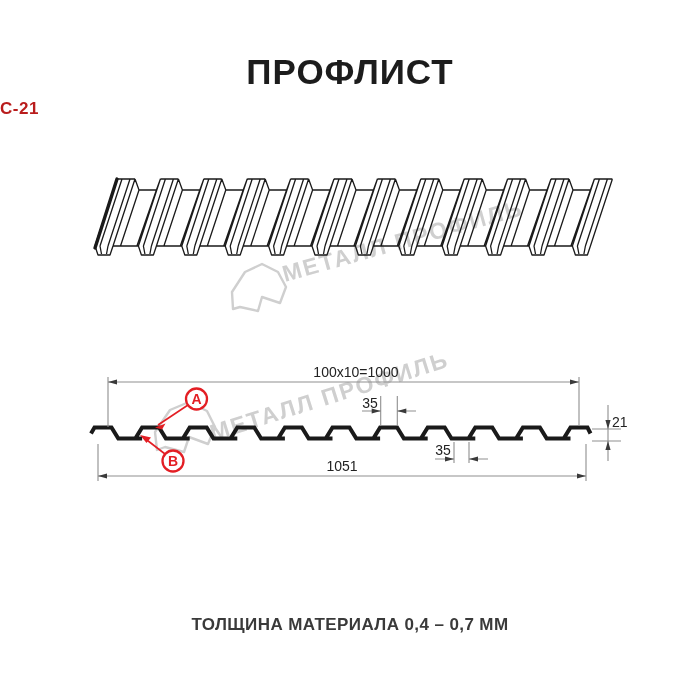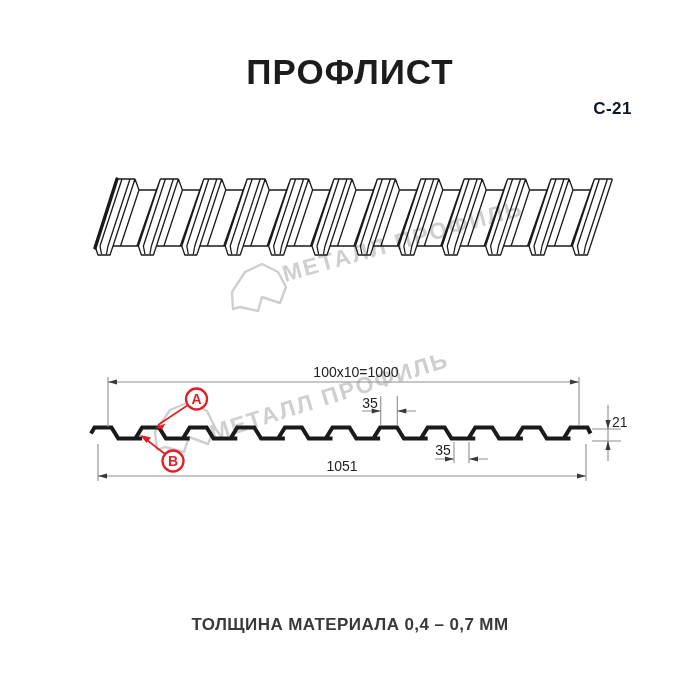--- a/index.html
+++ b/index.html
@@ -1,21 +1,21 @@
 <!DOCTYPE html>
 <html><head>
 <meta charset="utf-8">
 <style>
   html,body{margin:0;padding:0;background:#ffffff;}
   .page{position:relative;width:700px;height:700px;background:#fff;overflow:hidden;
         font-family:"Liberation Sans",sans-serif;padding-left:39px;}
   .title{position:absolute;top:54px;left:0;width:700px;text-align:center;
          font-size:35px;font-weight:700;color:#1c1c1c;letter-spacing:1px;line-height:36px;}
-  .subtitle{position:absolute;top:99px;left:0;width:632px;text-align:right;
-            font-size:17px;font-weight:700;color:#0f172a;letter-spacing:0.5px;}
+  .subtitle{position:absolute;top:99px;left:0;width:632px;text-align:left;
+            font-size:17px;font-weight:700;color:#b91c1c;letter-spacing:0.5px;}
   .caption{position:absolute;top:615px;left:0;width:700px;text-align:center;
            font-size:17px;font-weight:700;color:#3a3a3a;letter-spacing:0.4px;}
   svg{position:absolute;top:0;left:0;}
   .dimtext{font-family:"Liberation Sans",sans-serif;font-size:14px;fill:#222;}
   .wmtext{font-family:"Liberation Sans",sans-serif;font-size:23px;font-weight:700;
           fill:#cfcfcf;letter-spacing:2px;}
   .callout{font-family:"Liberation Sans",sans-serif;font-size:14px;font-weight:700;}
 </style>
 </head>
 <body>

